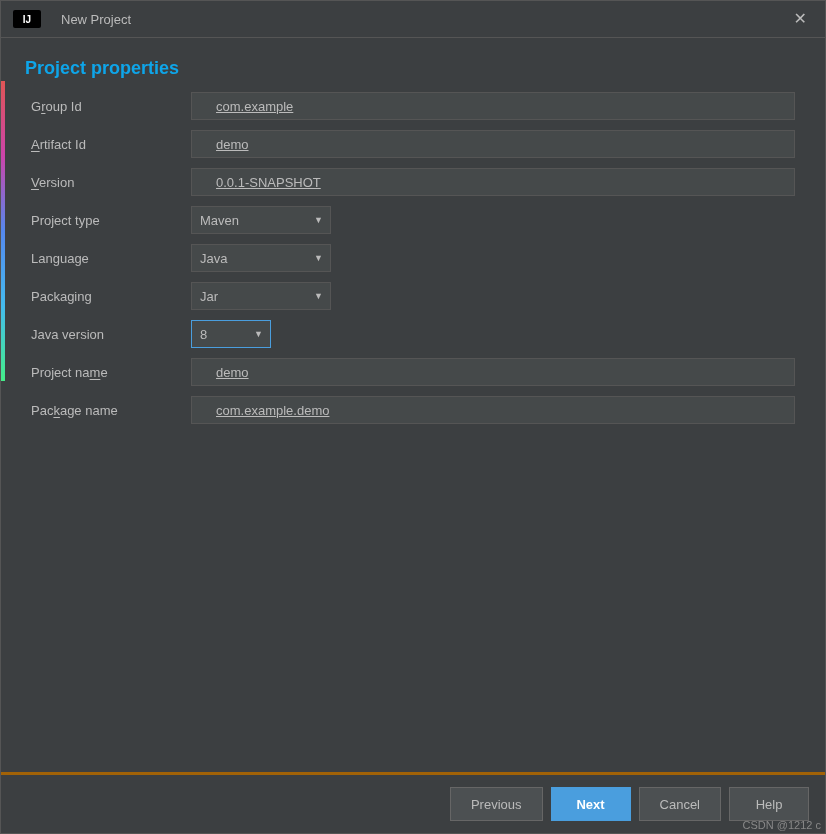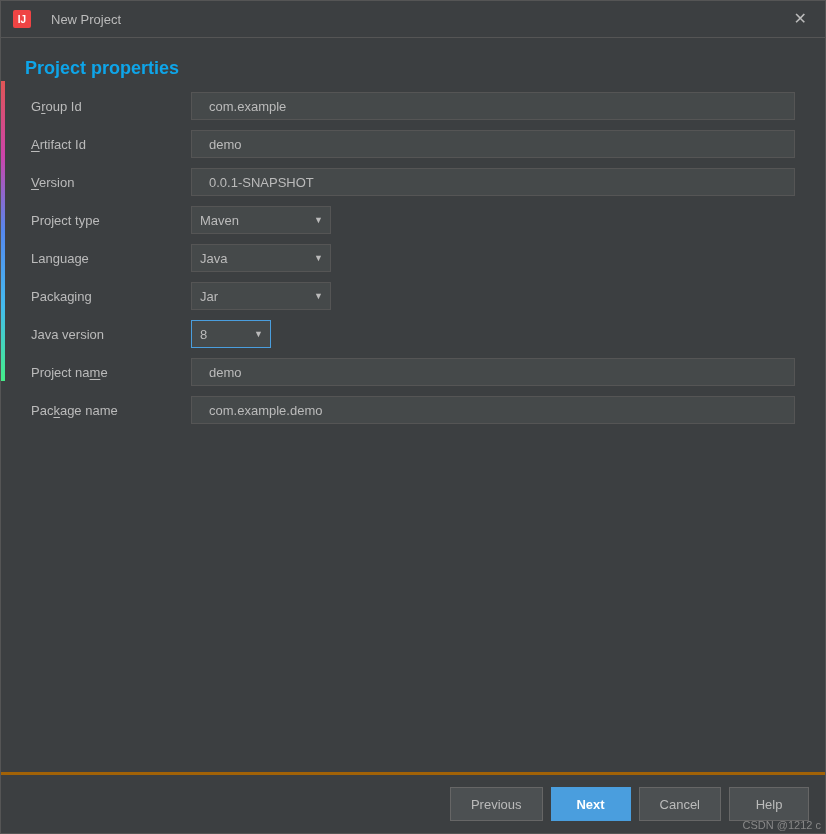--- a/index.html
+++ b/index.html
@@ -38,23 +38,23 @@
       justify-content: space-between;
     }
 
     .title-bar-left {
       display: flex;
       align-items: center;
       gap: 8px;
     }
 
     .title-icon {
-      width: 18px;
+      width: 28px;
       height: 18px;
-      background: #ef4444;
+      background: #000000;
       border-radius: 2px;
       display: flex;
       align-items: center;
       justify-content: center;
       font-size: 10px;
       color: white;
       font-weight: bold;
     }
 
     .title-text {
@@ -105,24 +105,25 @@
 
     .form-table tr td:last-child {
       width: calc(100% - 160px);
     }
 
     .form-input {
       width: 100%;
       background: #45494a;
       border: 1px solid #555;
       color: #bbbbbb;
-      padding: 4px 17px;
+      padding: 4px 24px;
       font-size: 13px;
       outline: none;
       height: 28px;
+      text-decoration: underline;
     }
 
     .select-wrapper {
       position: relative;
       display: inline-block;
     }
 
     .select-wrapper::after {
       content: '▼';
       font-size: 9px;

